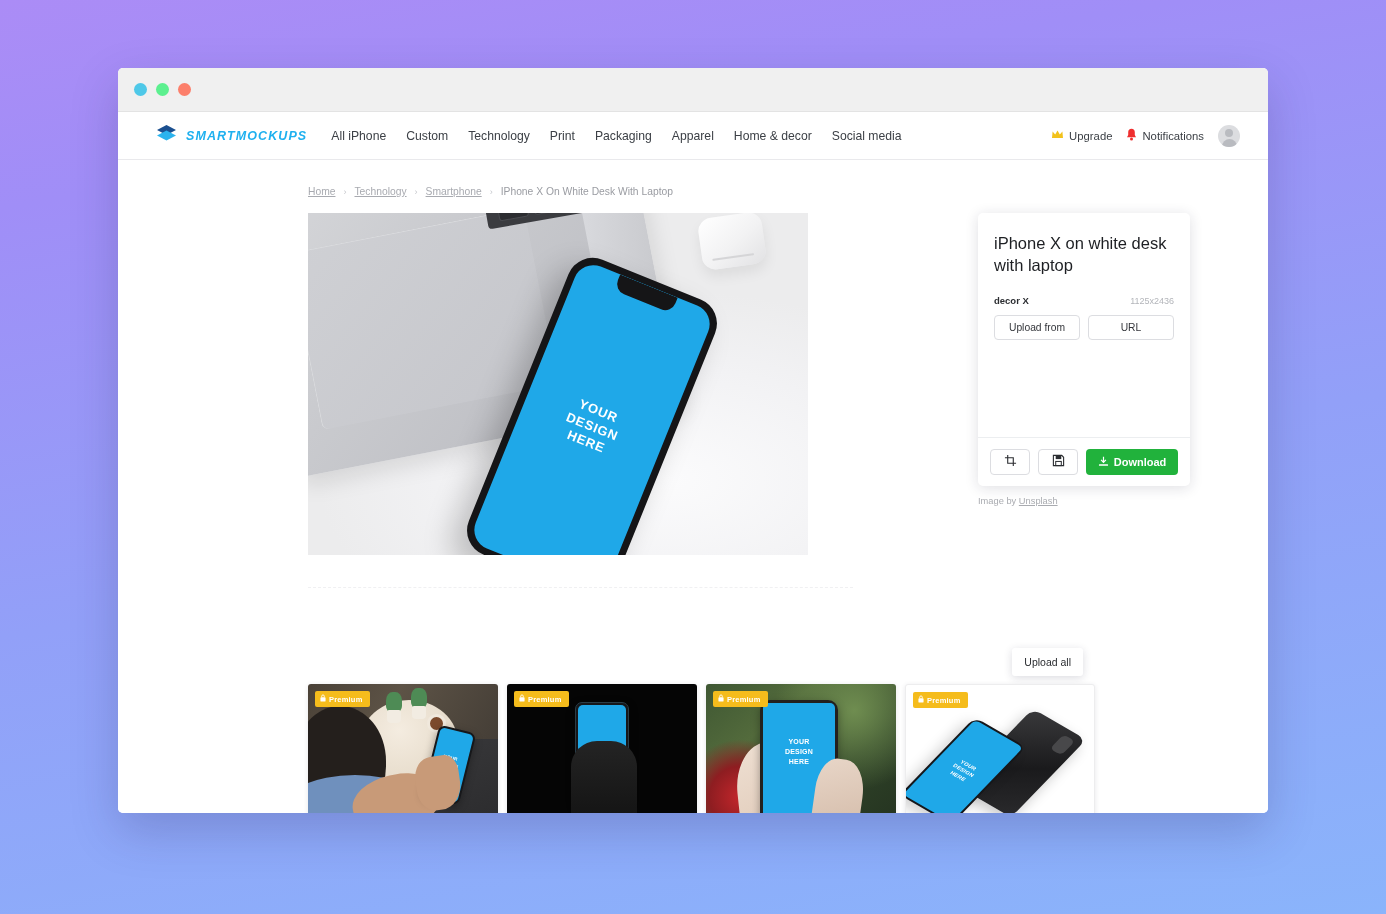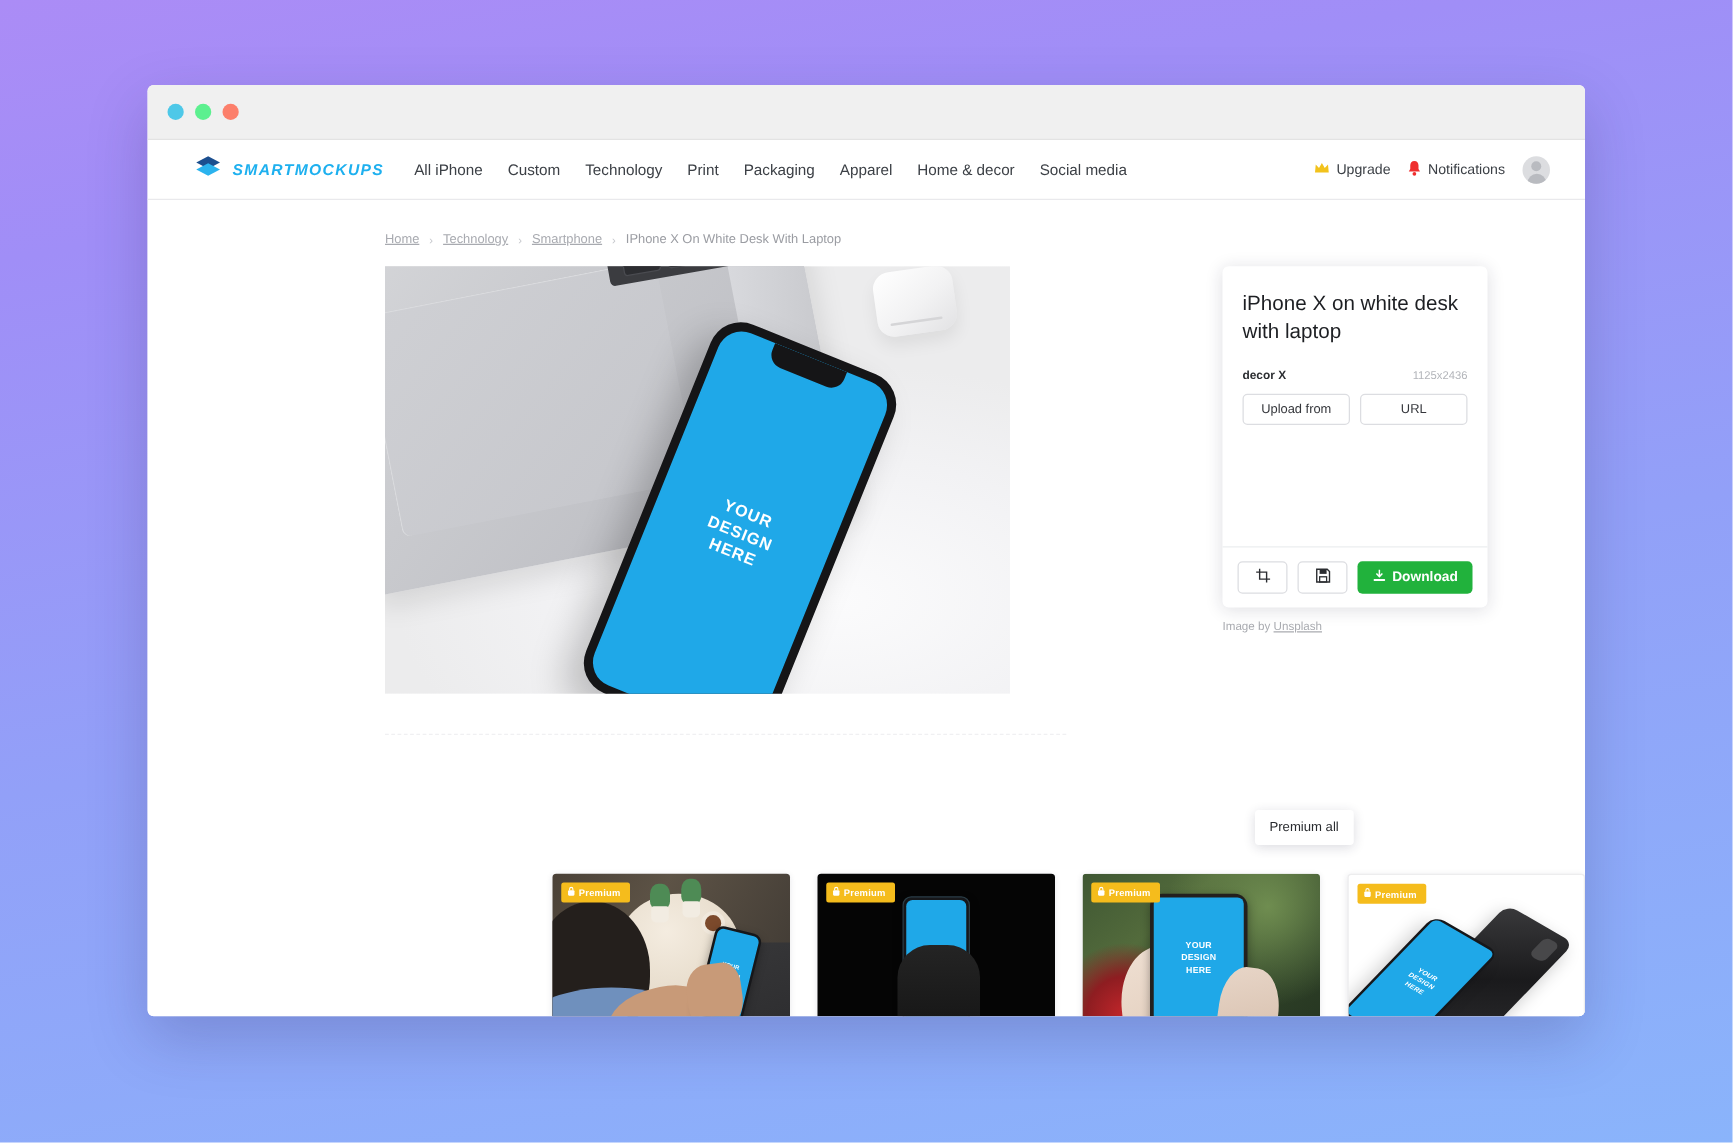--- a/index.html
+++ b/index.html
@@ -401,23 +401,22 @@
     box-shadow: 0 2px 9px rgba(30,30,60,0.16);
     padding: 8px 12px;
     font-size: 10.5px;
     color: #2a2c30;
     font-family: "Liberation Sans", sans-serif;
     cursor: pointer;
     white-space: nowrap;
   }
   #thumb-grid {
     display: flex;
-    gap: 22px;
-    margin-top: 23px;
-    justify-content: flex-end;
+    gap: 9px;
+    margin-top: 8px;
   }
   .thumb {
     width: 190px;
     height: 145px;
     border-radius: 3px;
     position: relative;
     overflow: hidden;
     cursor: pointer;
     box-shadow: 0 1px 5px rgba(30,30,60,0.10);
   }
@@ -758,21 +757,21 @@
           <span>Image by</span>
           <a>Unsplash</a>
         </div>
       </div>
     </div>
 
     <div id="dashed-divider"></div>
 
     <div id="more-section">
       <div id="more-head">
-        <button id="browse-all-button">Premium all</button>
+        <button id="browse-all-button">Upload all</button>
       </div>
 
       <div id="thumb-grid">
 
         <div class="thumb" id="thumb-1">
           <div id="t1-floor"></div>
           <div id="t1-table"></div>
           <div id="t1-plant-a"></div>
           <div id="t1-pot-a"></div>
           <div id="t1-plant-b"></div>

